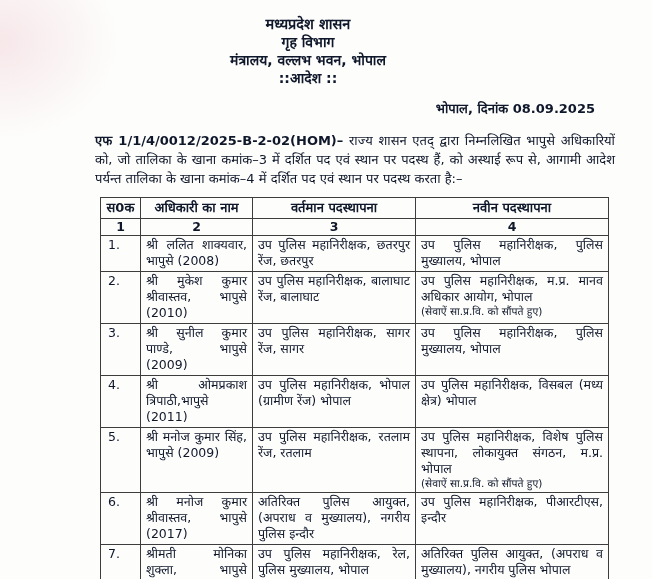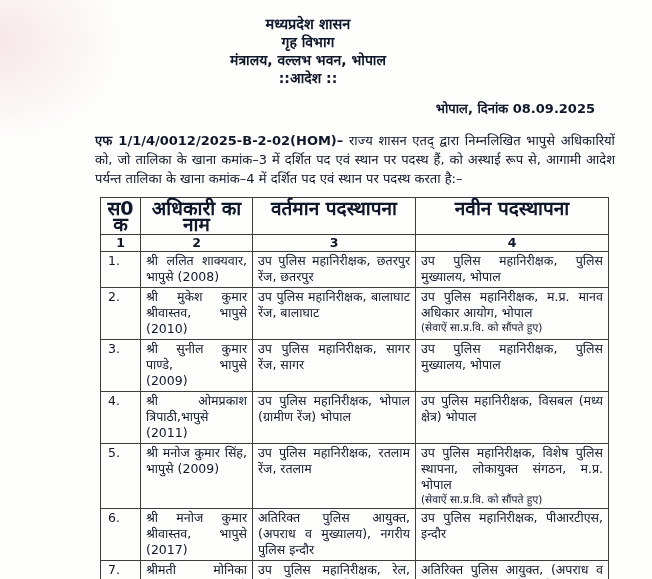--- a/index.html
+++ b/index.html
@@ -55,21 +55,21 @@
     border:1.5px solid #3d3d3d;
     padding:1px 5px 2px 5px;
     font-size:12.5px;
     line-height:16px;
     vertical-align:top;
     word-wrap:break-word;
   }
   .order-table th{
     text-align:center;
     font-weight:bold;
-    font-size:19px;
+    font-size:13px;
     padding:2px 2px;
   }
   .order-table tr.num-row td{
     text-align:center;
     font-weight:bold;
     padding:0 2px 1px 2px;
     line-height:15px;
   }
   td.sno{ padding-left:7px; }
   td.cell-name, td.cell-current, td.cell-new{ text-align:justify;margin-left:20px; }

